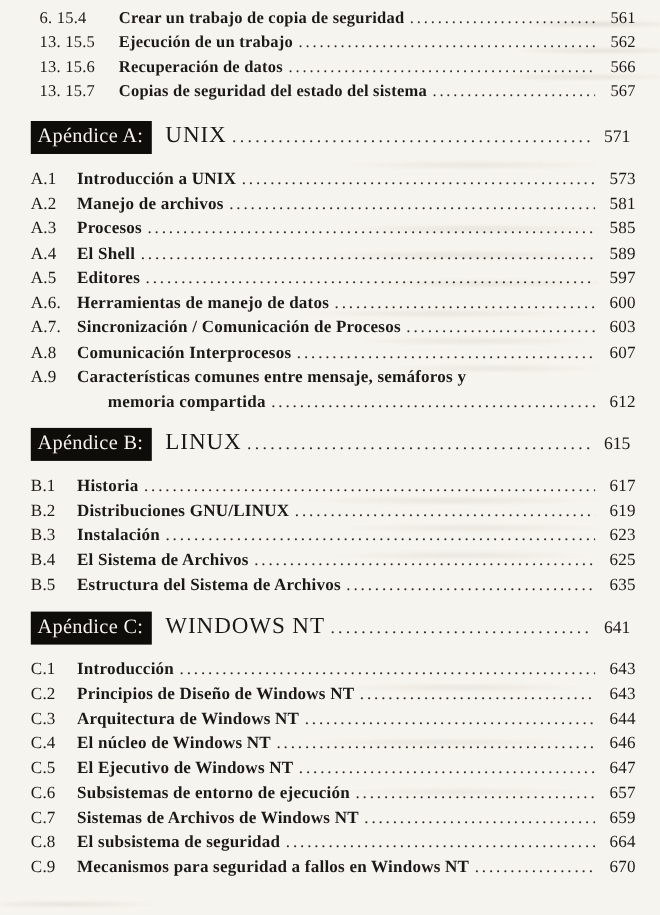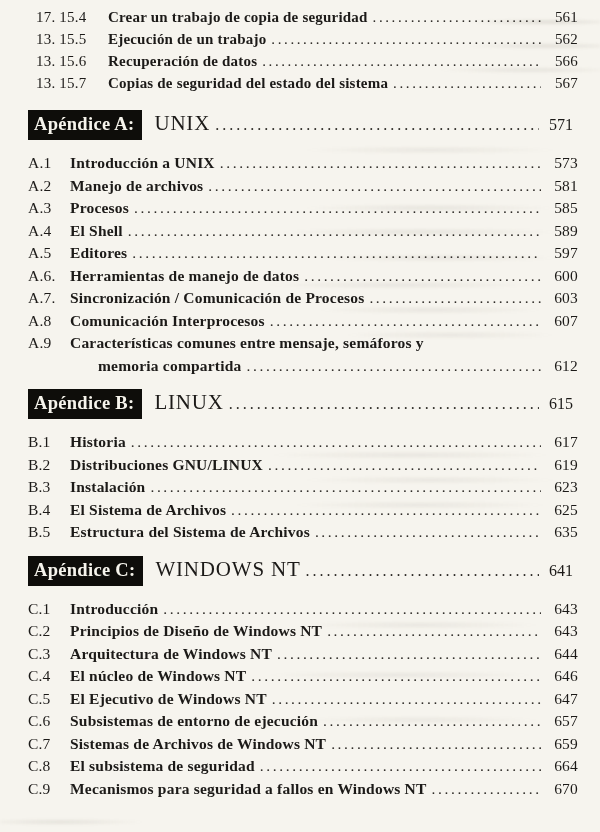--- a/index.html
+++ b/index.html
@@ -82,21 +82,21 @@
 
   .heading{
     display:flex;
     align-items:baseline;
     margin:0 0 12px 0;
   }
   .hbox{
     flex:none;
     background:var(--box-bg);
     color:var(--box-fg);
-    font-weight:bold;
+    font-weight:normal;
     font-size:18.5px;
     line-height:23px;
     padding:3px 8px 4px 6px;
     letter-spacing:.3px;
   }
   .htitle{
     flex:none;
     font-size:21px;
     letter-spacing:.8px;
     margin-left:12px;
@@ -115,21 +115,21 @@
   }
 </style>
 </head>
 <body>
 
 <div class="page">
   <div class="bleed"></div>
   <div class="toc">
     <div class="top-block" id="top-entries">
         <div class="entry">
-          <span class="num">17. 15.4</span>
+          <span class="num">6. 15.4</span>
           <span class="title">Crear un trabajo de copia de seguridad</span>
           <span class="dots"></span>
           <span class="pg">561</span>
         </div>
         <div class="entry">
           <span class="num">13. 15.5</span>
           <span class="title">Ejecución de un trabajo</span>
           <span class="dots"></span>
           <span class="pg">562</span>
         </div>

